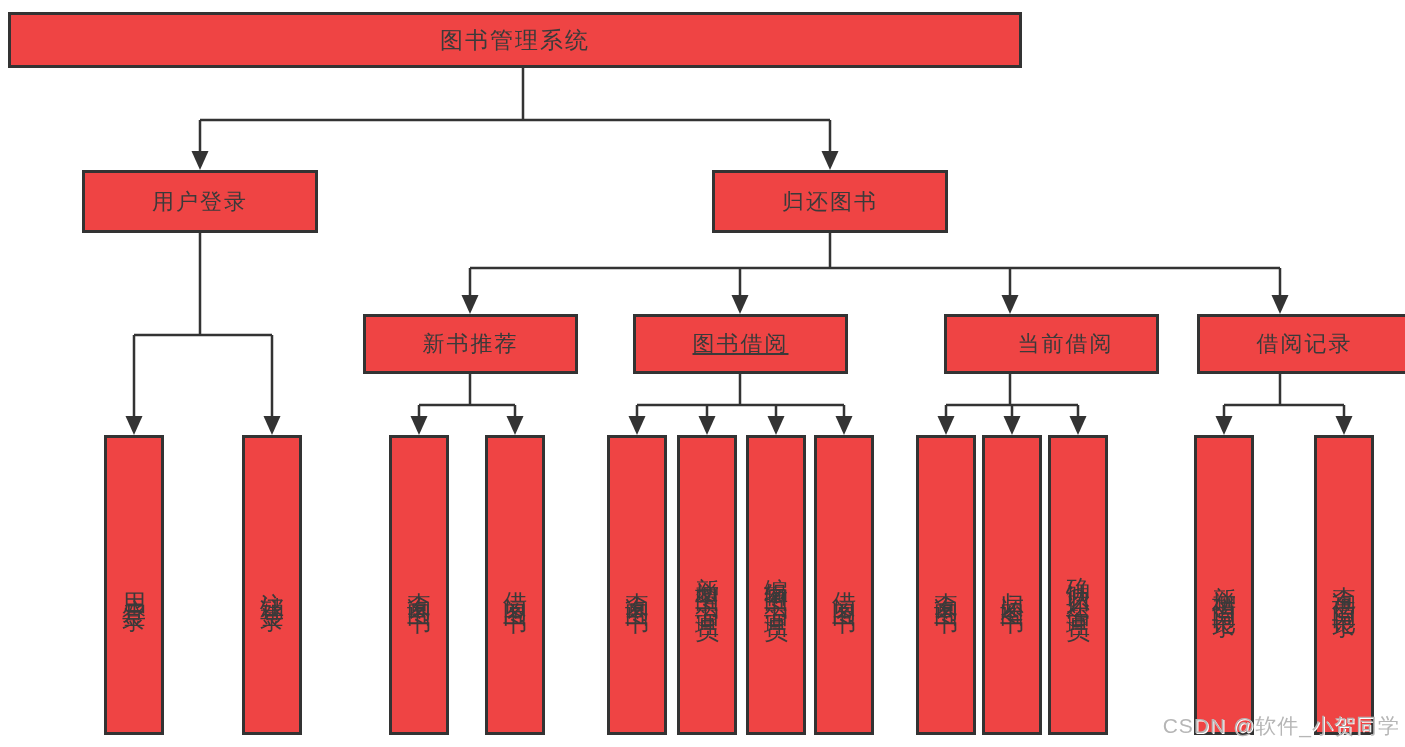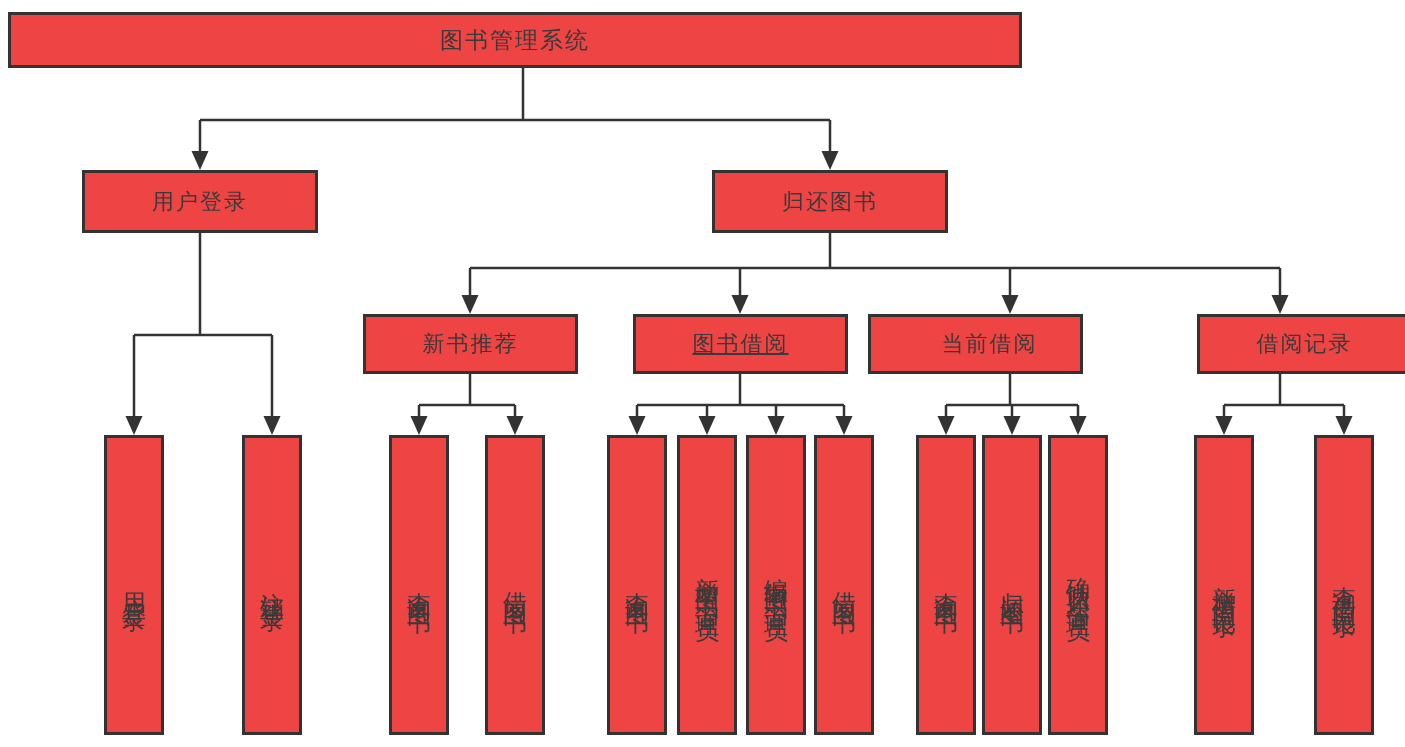--- a/index.html
+++ b/index.html
@@ -11,21 +11,21 @@
   .box{
     position:absolute;box-sizing:border-box;border:3px solid #333333;background:#ef4444;
     display:flex;align-items:center;justify-content:center;text-align:center;
   }
   .h-label{font-size:22px;letter-spacing:2px;white-space:nowrap;}
   .root{left:8px;top:12px;width:1014px;height:56px;}
   .root .h-label{font-size:23px;}
   .lvl1-a{left:82px;top:170px;width:236px;height:63px;}
   .lvl1-b{left:712px;top:170px;width:236px;height:63px;}
   .lvl2{top:314px;width:215px;height:60px;}
-  .lvl2-0{left:363px;} .lvl2-1{left:633px;text-decoration:underline;} .lvl2-2{left:868px;padding-left:28px;} .lvl2-3{left:1197px;}
+  .lvl2-0{left:363px;} .lvl2-1{left:633px;text-decoration:underline;} .lvl2-2{left:944px;padding-left:28px;} .lvl2-3{left:1197px;}
   .leaf{top:435px;width:60px;height:300px;}
   .v-label{
     writing-mode:vertical-rl;text-orientation:mixed;
     font-size:24px;letter-spacing:6px;line-height:1;white-space:nowrap;color:#3a3a3a;
   }
   .lf-0{left:104px;} .lf-1{left:242px;}
   .lf-2{left:389px;} .lf-3{left:485px;}
   .lf-4{left:607px;} .lf-5{left:677px;} .lf-6{left:746px;} .lf-7{left:814px;}
   .lf-8{left:916px;} .lf-9{left:982px;} .lf-10{left:1048px;}
   .lf-11{left:1194px;} .lf-12{left:1314px;}
@@ -132,13 +132,14 @@
     <span class="v-label">确认归还（管理员）</span>
   </div>
 
   <div class="box leaf lf-11">
     <span class="v-label">新增借阅记录</span>
   </div>
   <div class="box leaf lf-12">
     <span class="v-label">查询借阅记录</span>
   </div>
 
+  <div class="watermark">CSDN @软件_小贺同学</div>
 </div>
 
 </body></html>

